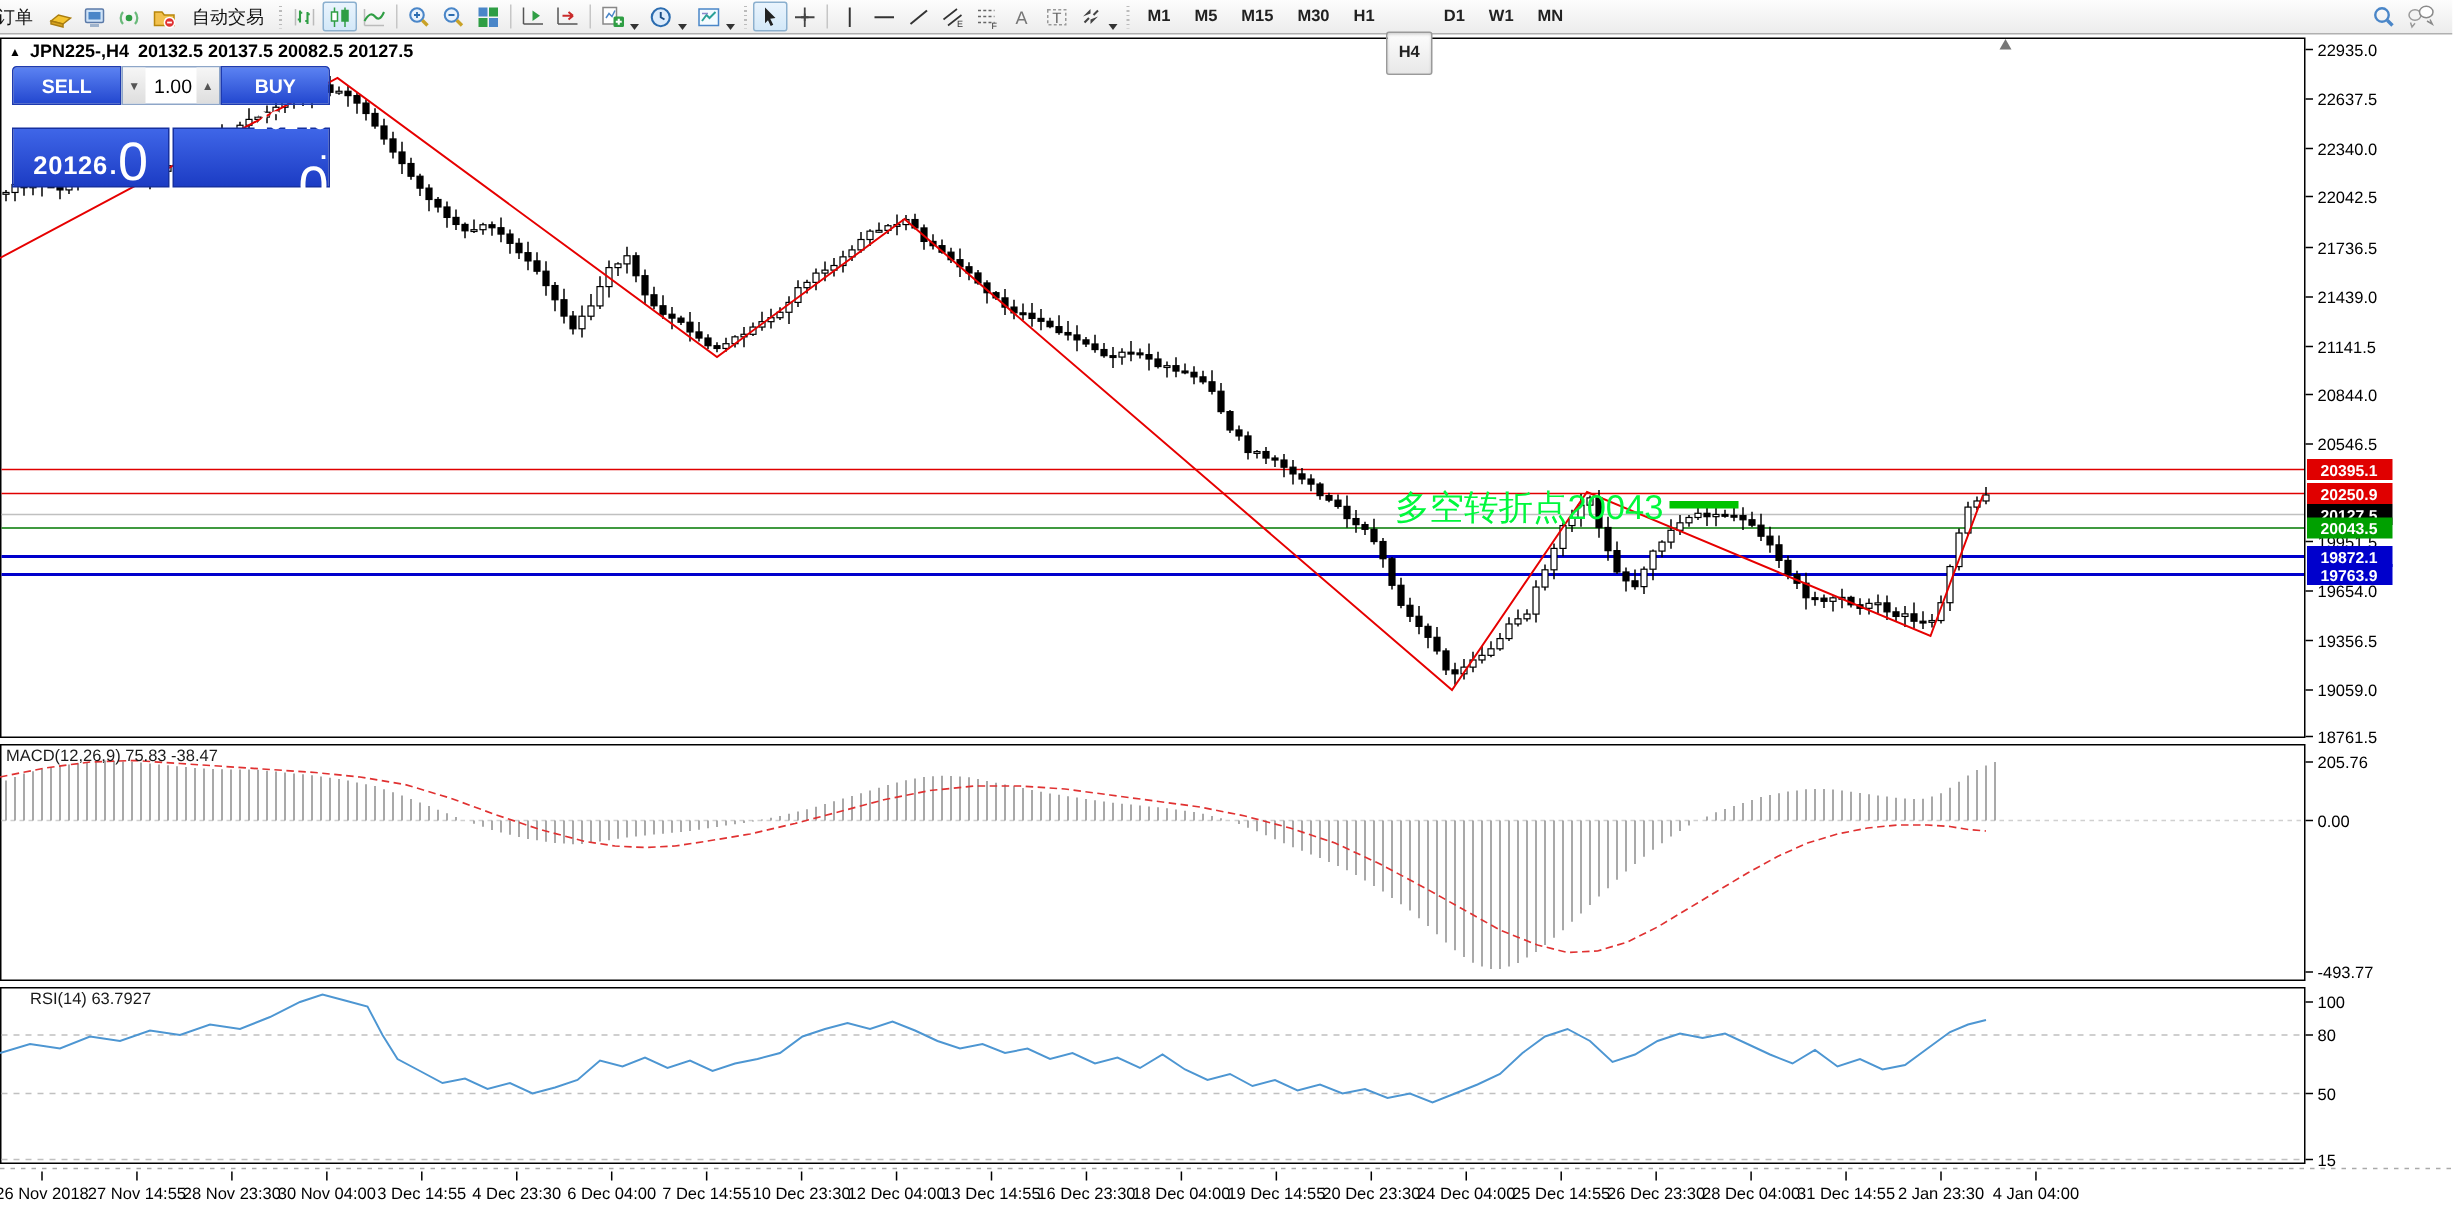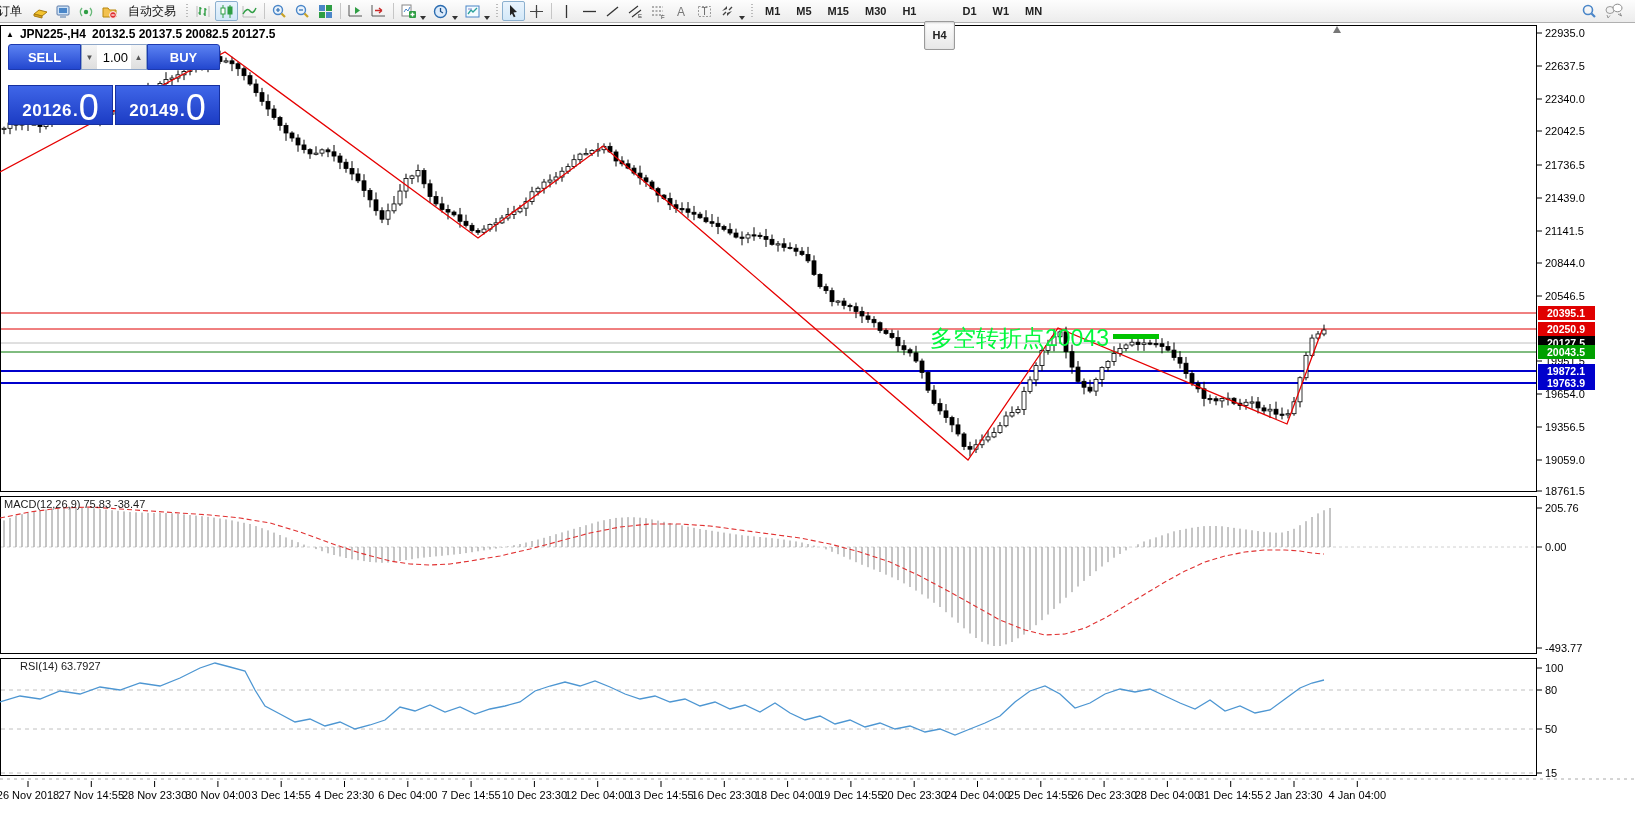--- a/index.html
+++ b/index.html
@@ -50,21 +50,21 @@
   .btn-sell { border-radius:3px 0 0 0;text-align:center; }
   .btn-buy  { border-radius:0 3px 0 0; }
   .vol-box { width:66px; background:#fff; border:1px solid #8ea6c8; display:flex; align-items:stretch; }
   .vol-step { width:15px; display:flex; align-items:center; justify-content:center;
     background:linear-gradient(#f6f6f6,#dedede); color:#555; font-size:8px; cursor:pointer; }
   .vol-val { flex:1; font-size:13px; color:#000; display:flex; align-items:center; justify-content:flex-end; padding-right:3px; }
   .ocp-row2 { display:flex; height:40px; margin-top:15px; }
   .price-box { width:105px; color:#fff; background:linear-gradient(#3f66e8,#1c3cc4);
     border:1px solid #16309f; display:flex; align-items:flex-end; justify-content:center;
     padding-bottom:3px; }
-  .price-box + .price-box { margin-left:2px; }
+  .price-box + .price-box { margin-left:2px;flex-direction:column; }
   .pb-base { font-size:17px; font-weight:bold; letter-spacing:.5px; }
   .pb-dot { font-size:17px; font-weight:bold; margin:0 1px; }
   .pb-big { font-size:36px; line-height:26px; font-weight:400; }
 
   .annotation { font-size:23px; font-weight:normal; color:#00f83c; letter-spacing:0;
     white-space:nowrap; }
 </style>
 </head>
 <body>
 

